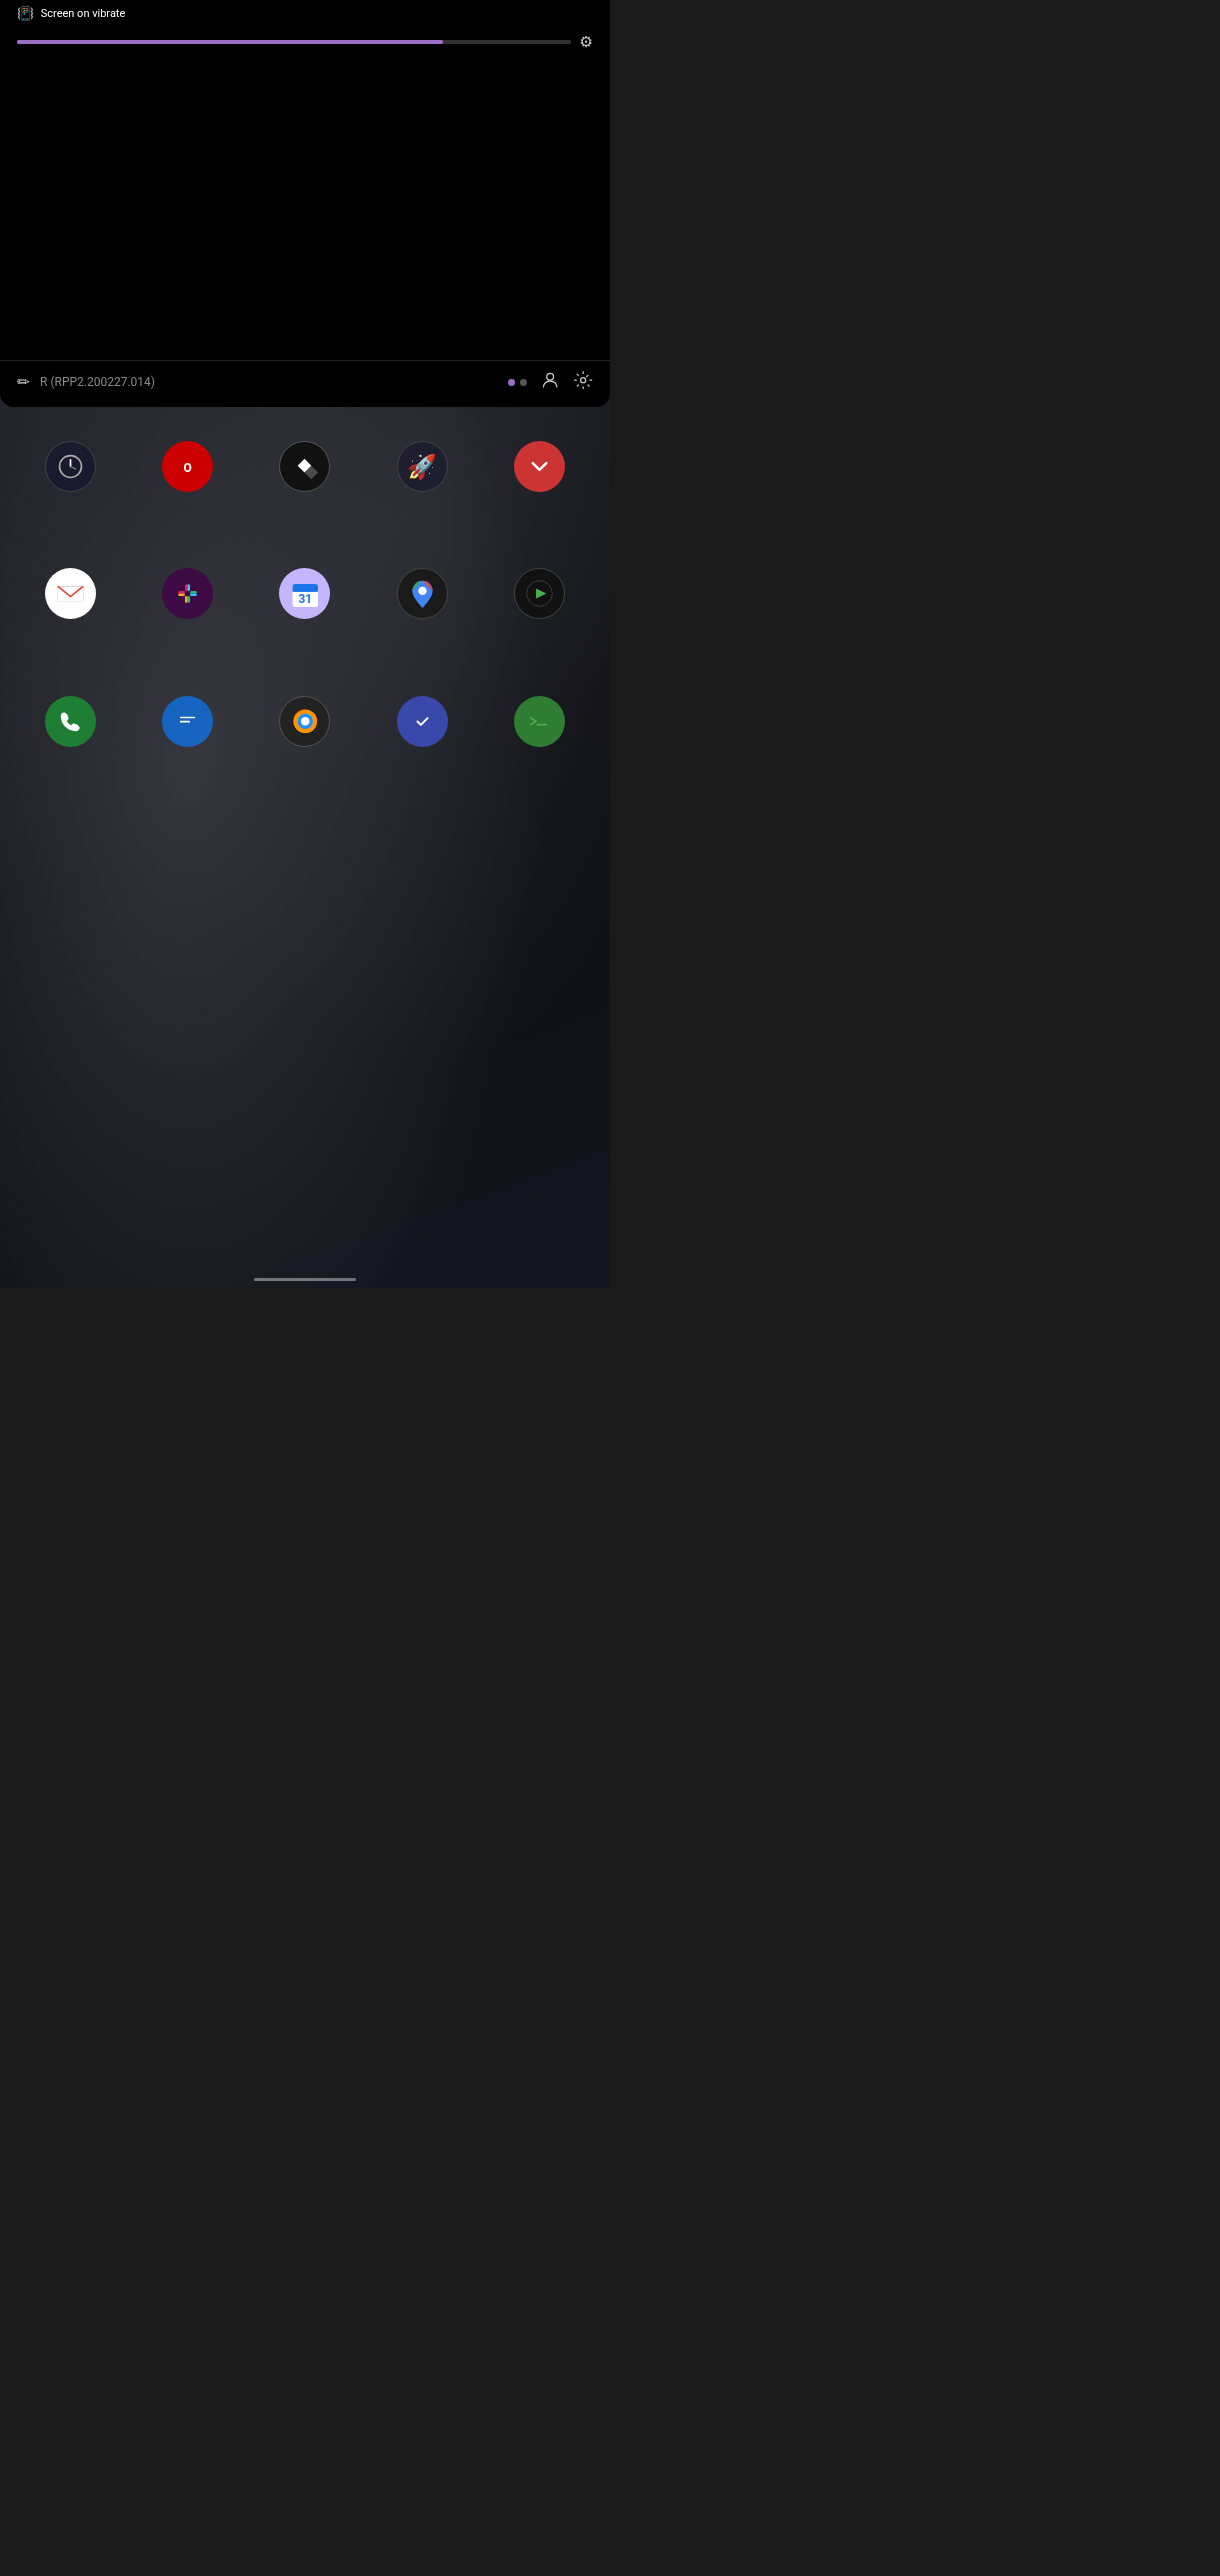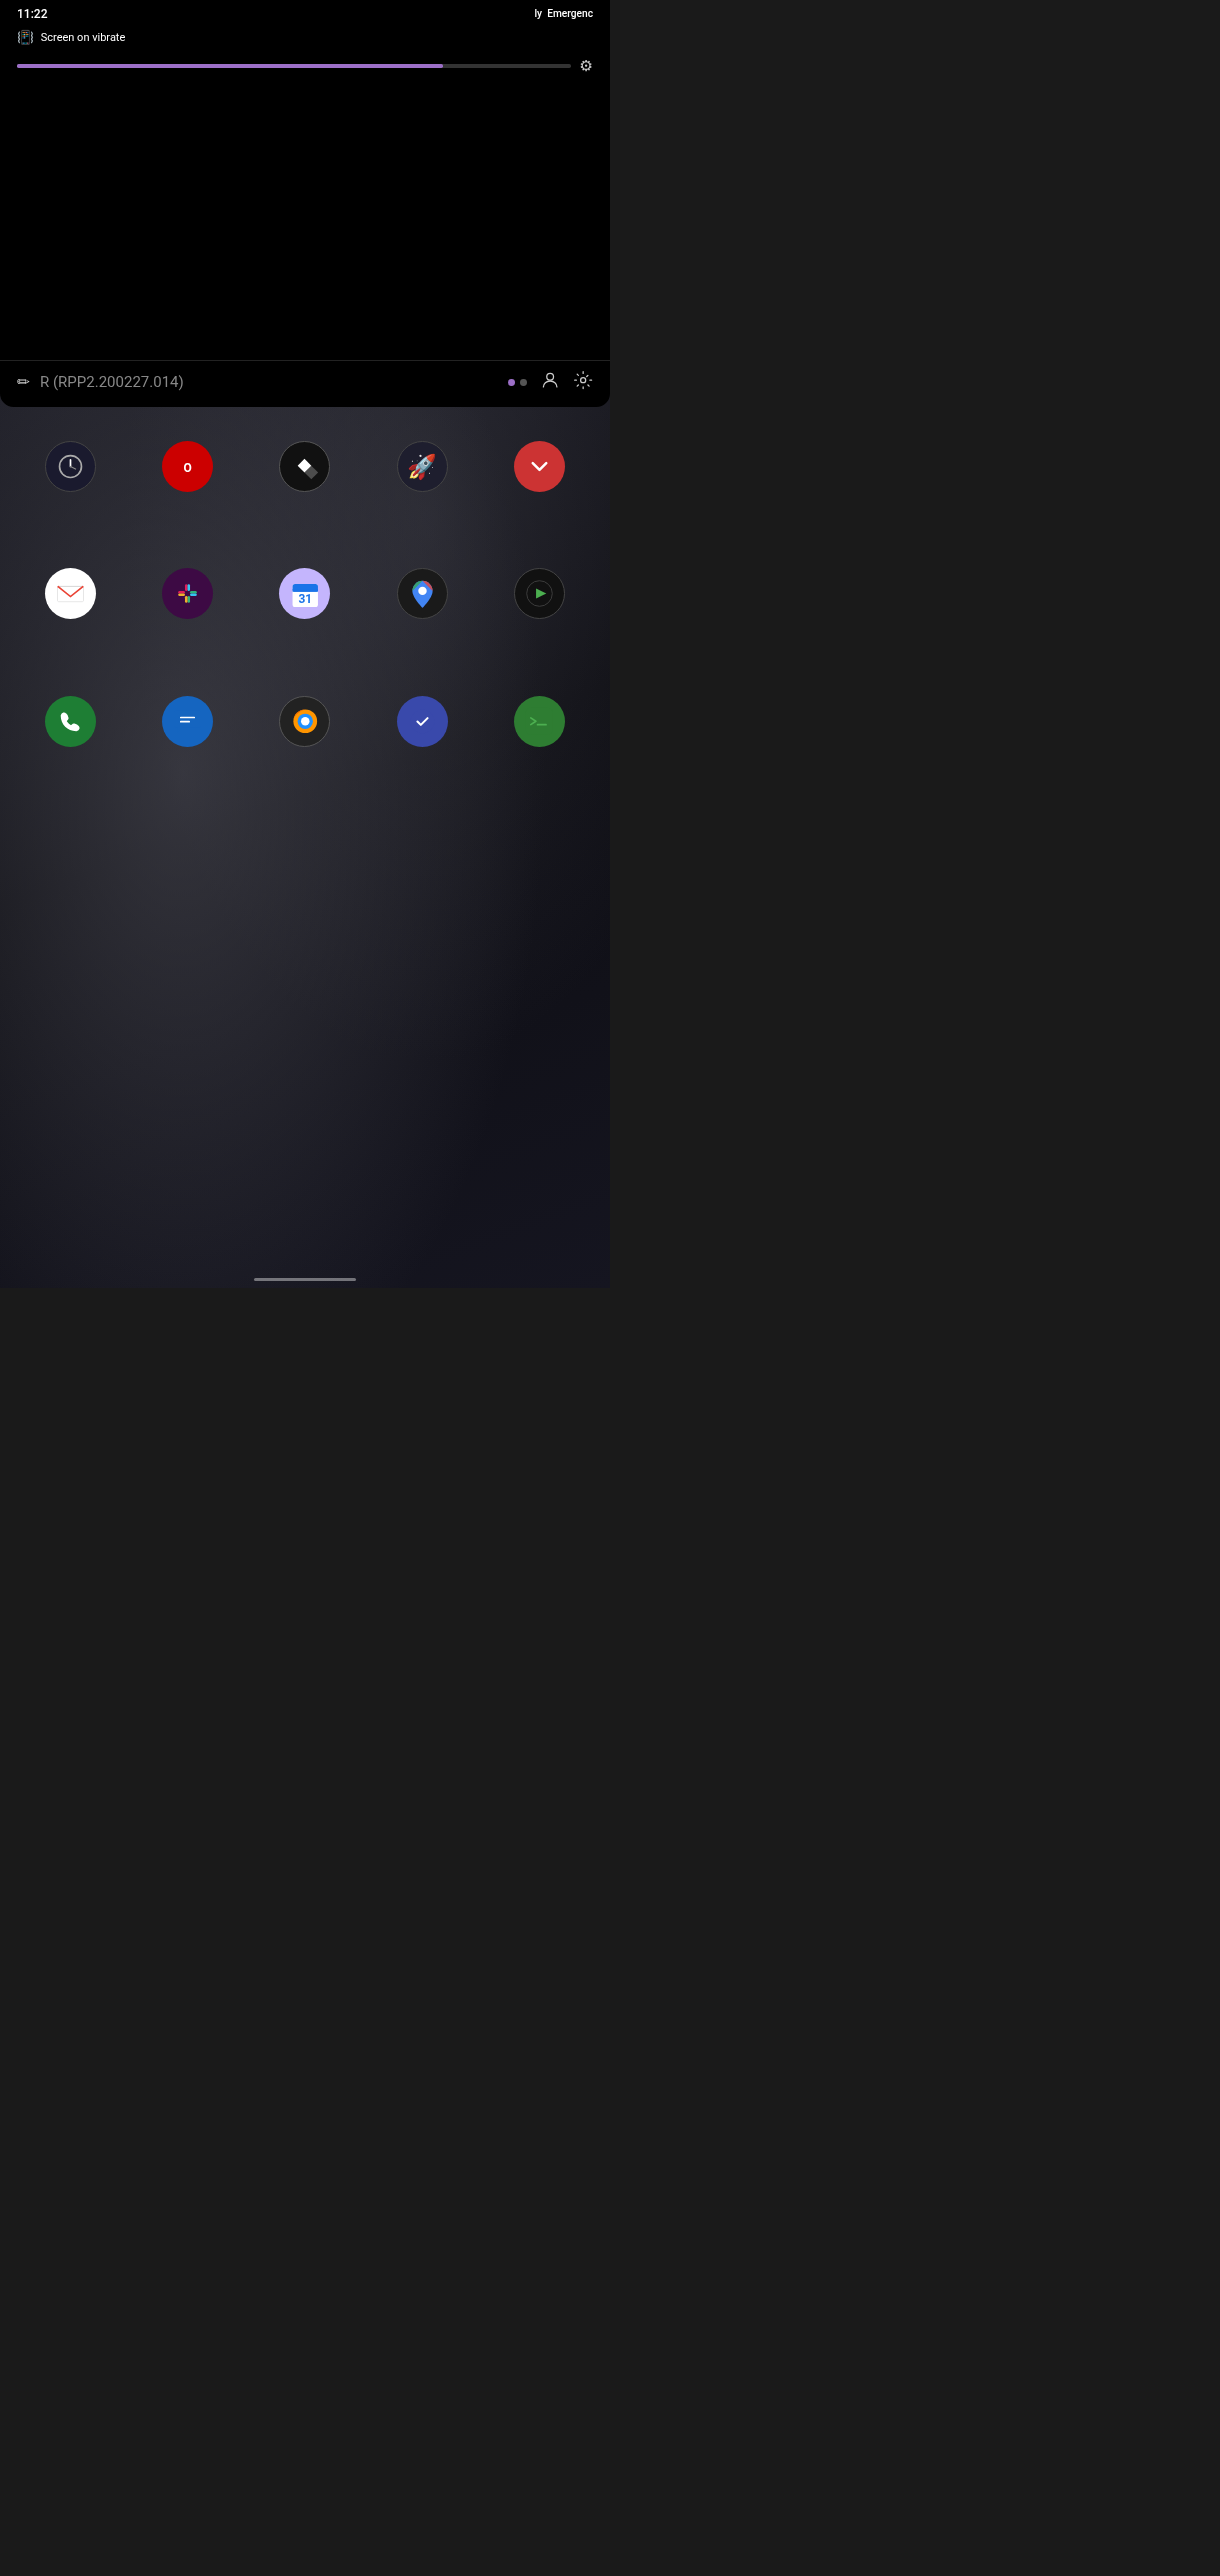--- a/index.html
+++ b/index.html
@@ -154,21 +154,21 @@
     }
 
     .panel-edit-icon {
       color: #ccc;
       font-size: 15.3px;
       margin-right: 10.2px;
     }
 
     .panel-build-text {
       color: #888;
-      font-size: 15px;
+      font-size: 12px;
       flex: 1;
     }
 
     .panel-dots {
       display: flex;
       gap: 5.1px;
       align-items: center;
     }
 
     .dot {
@@ -262,29 +262,20 @@
       z-index: 20;
     }
   </style>
 </head>
 <body>
 
 <div class="wallpaper"></div>
 
 <div class="notification-panel">
 
-  <div class="status-bar">
-    <div class="status-bar-left">
-      <span>11:22</span>
-    </div>
-    <div class="status-bar-right">
-      <span>ly</span>
-      <span>Emergenc</span>
-    </div>
-  </div>
 
   <div class="notification-row">
     <span class="vibrate-icon">📳</span>
     <span>Screen on vibrate</span>
   </div>
 
   <div class="brightness-container">
     <div class="brightness-slider-track">
       <div class="brightness-slider-fill"></div>
     </div>

